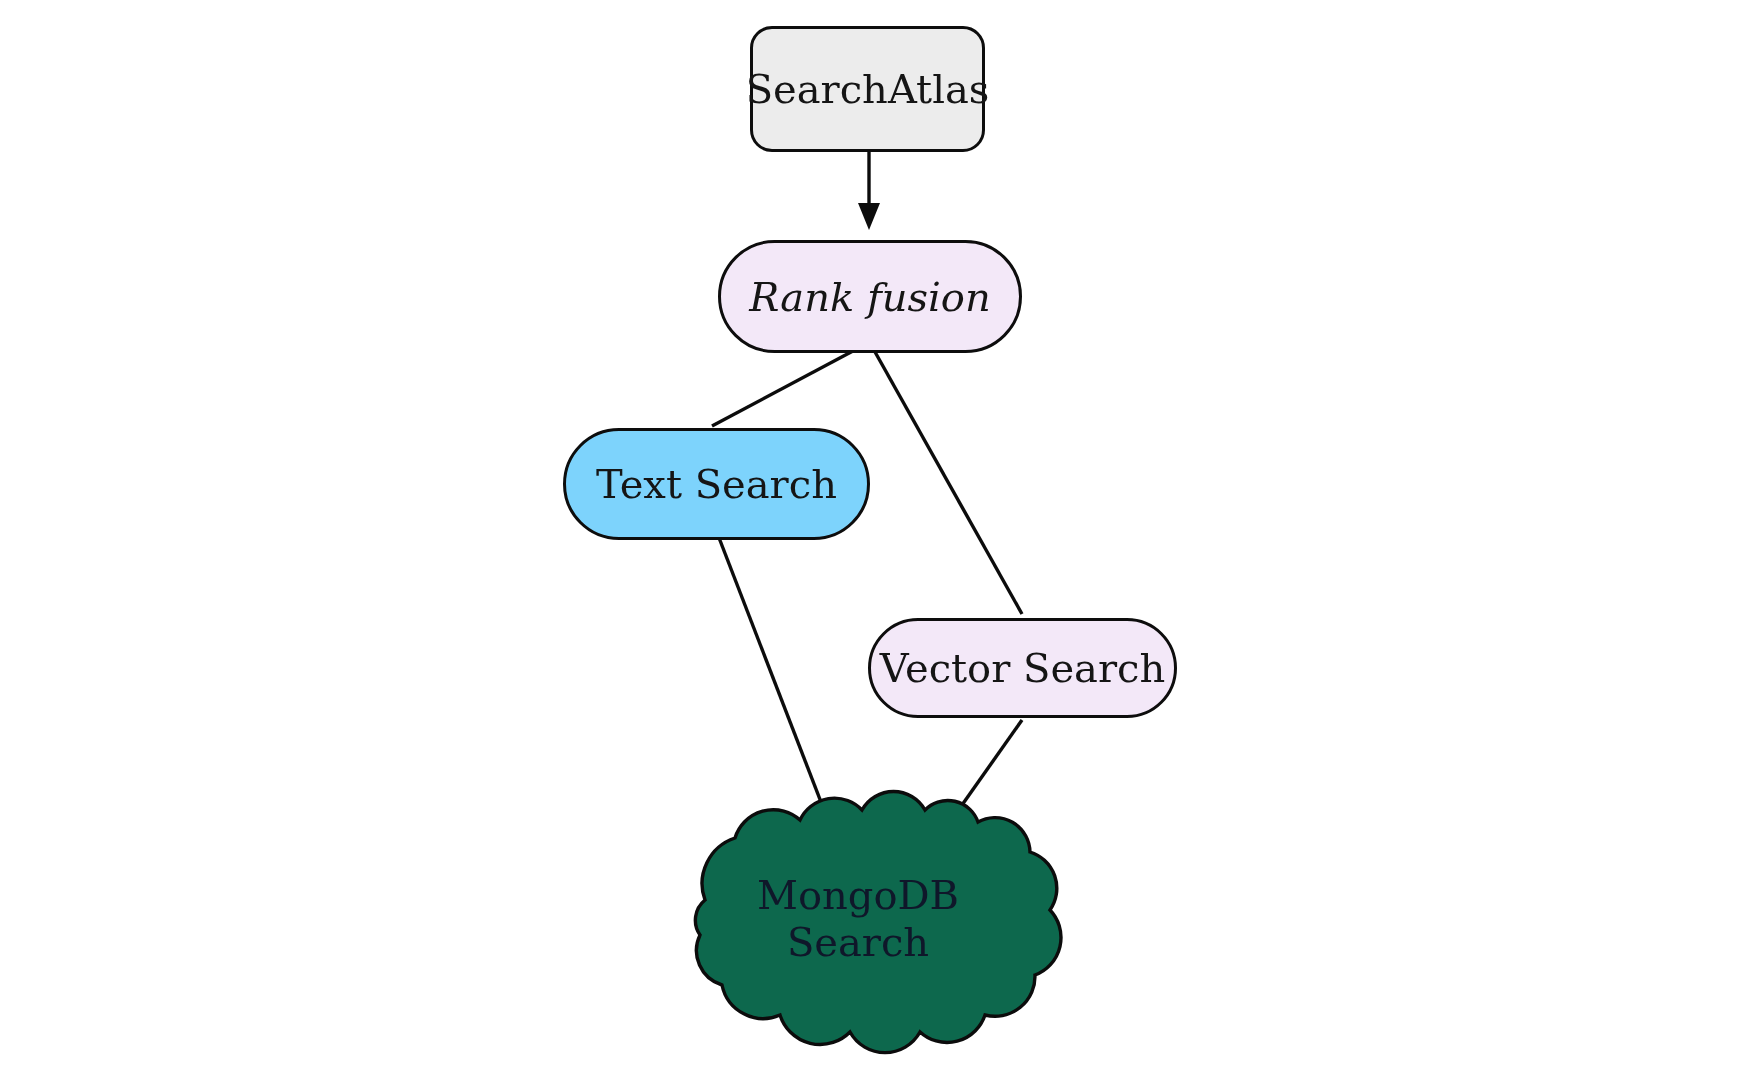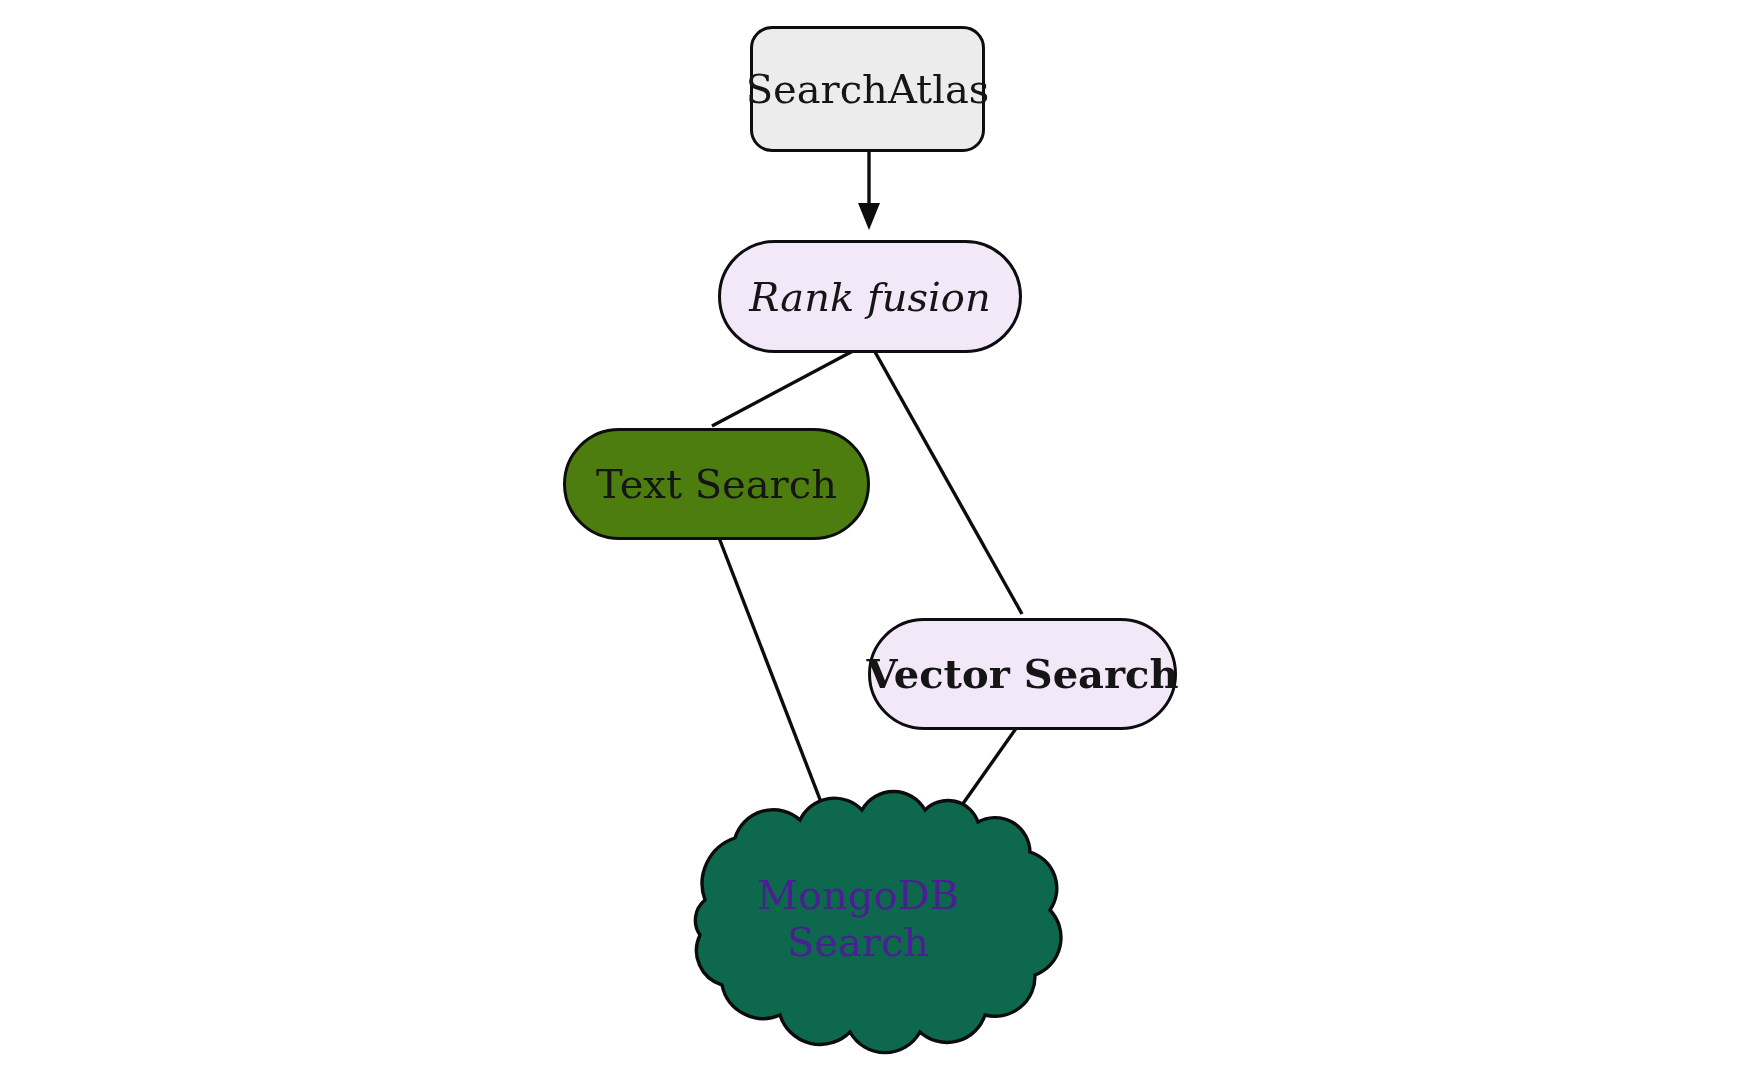--- a/index.html
+++ b/index.html
@@ -54,23 +54,22 @@
     border-radius: 57px;
     font-style: italic;
   }
   .node-text-search {
     left: 563px; top: 420px;
     width: 307px; height: 112px;
     border-radius: 56px;
   }
   .node-vector-search {
     left: 868px; top: 610px;
-    width: 309px; height: 112px;
+    width: 309px; height: 100px;
     border-radius: 56px;
-    font-weight: bold;
   }
   .cloud-label {
     position: absolute;
     z-index: 3;
     left: 708px; top: 872px;
     width: 300px;
     font-size: 40px;
     line-height: 1.18;
     text-align: center;
     white-space: nowrap;
@@ -115,26 +114,26 @@
 
   <div class="node node-search-agent" style="background-color: rgb(236, 236, 236);">
     <div>Search</div>
     <div>Atlas</div>
   </div>
 
   <div class="node node-rank-fusion" style="background-color: rgb(243, 232, 248);">
     <div>Rank fusion</div>
   </div>
 
-  <div class="node node-text-search" style="background-color: #4d7c0f;">
+  <div class="node node-text-search" style="background-color: #7dd3fc;">
     <div>Text Search</div>
   </div>
 
   <div class="node node-vector-search" style="background-color: rgb(243, 232, 248);">
     <div>Vector Search</div>
   </div>
 
-  <div class="cloud-label" style="color: #4c1d95;">
+  <div class="cloud-label" style="color: #0f172a;">
     <div>MongoDB</div>
     <div>Search</div>
   </div>
 
 </div>
 
 </body></html>

